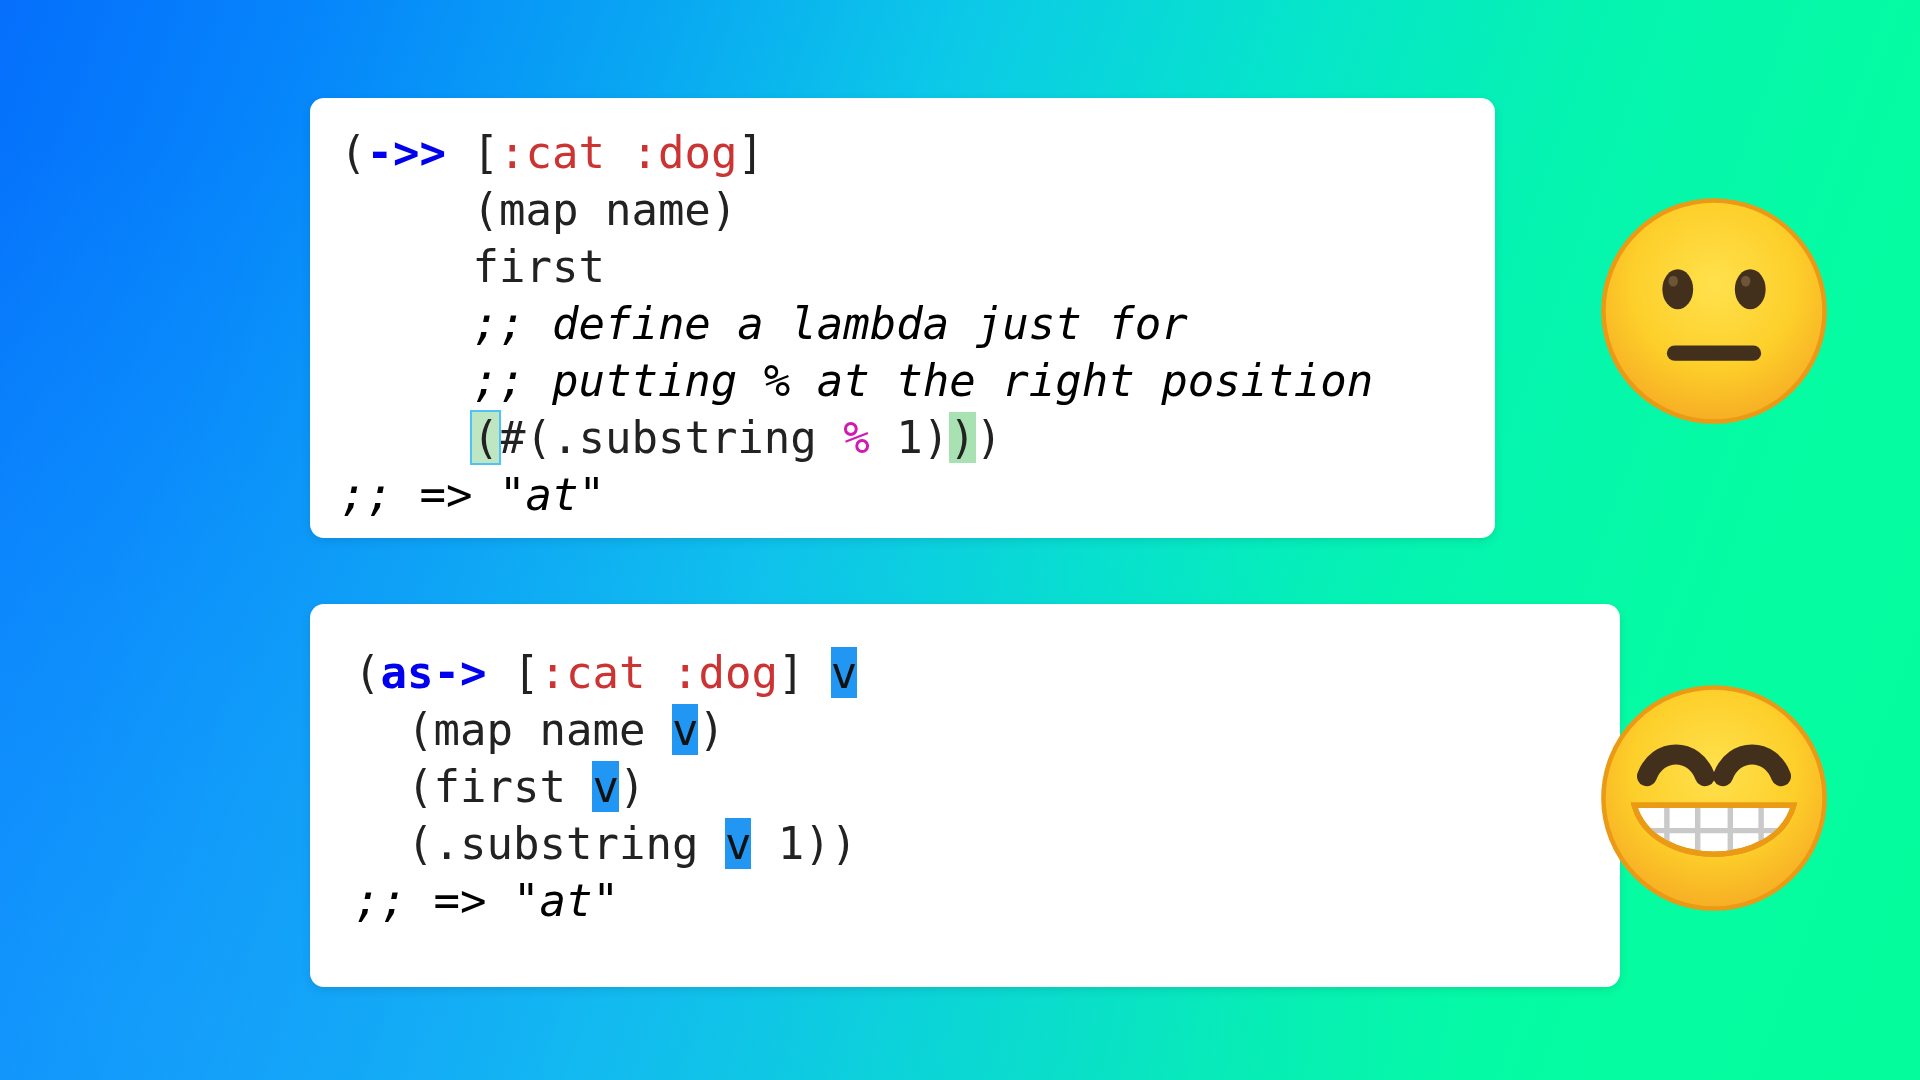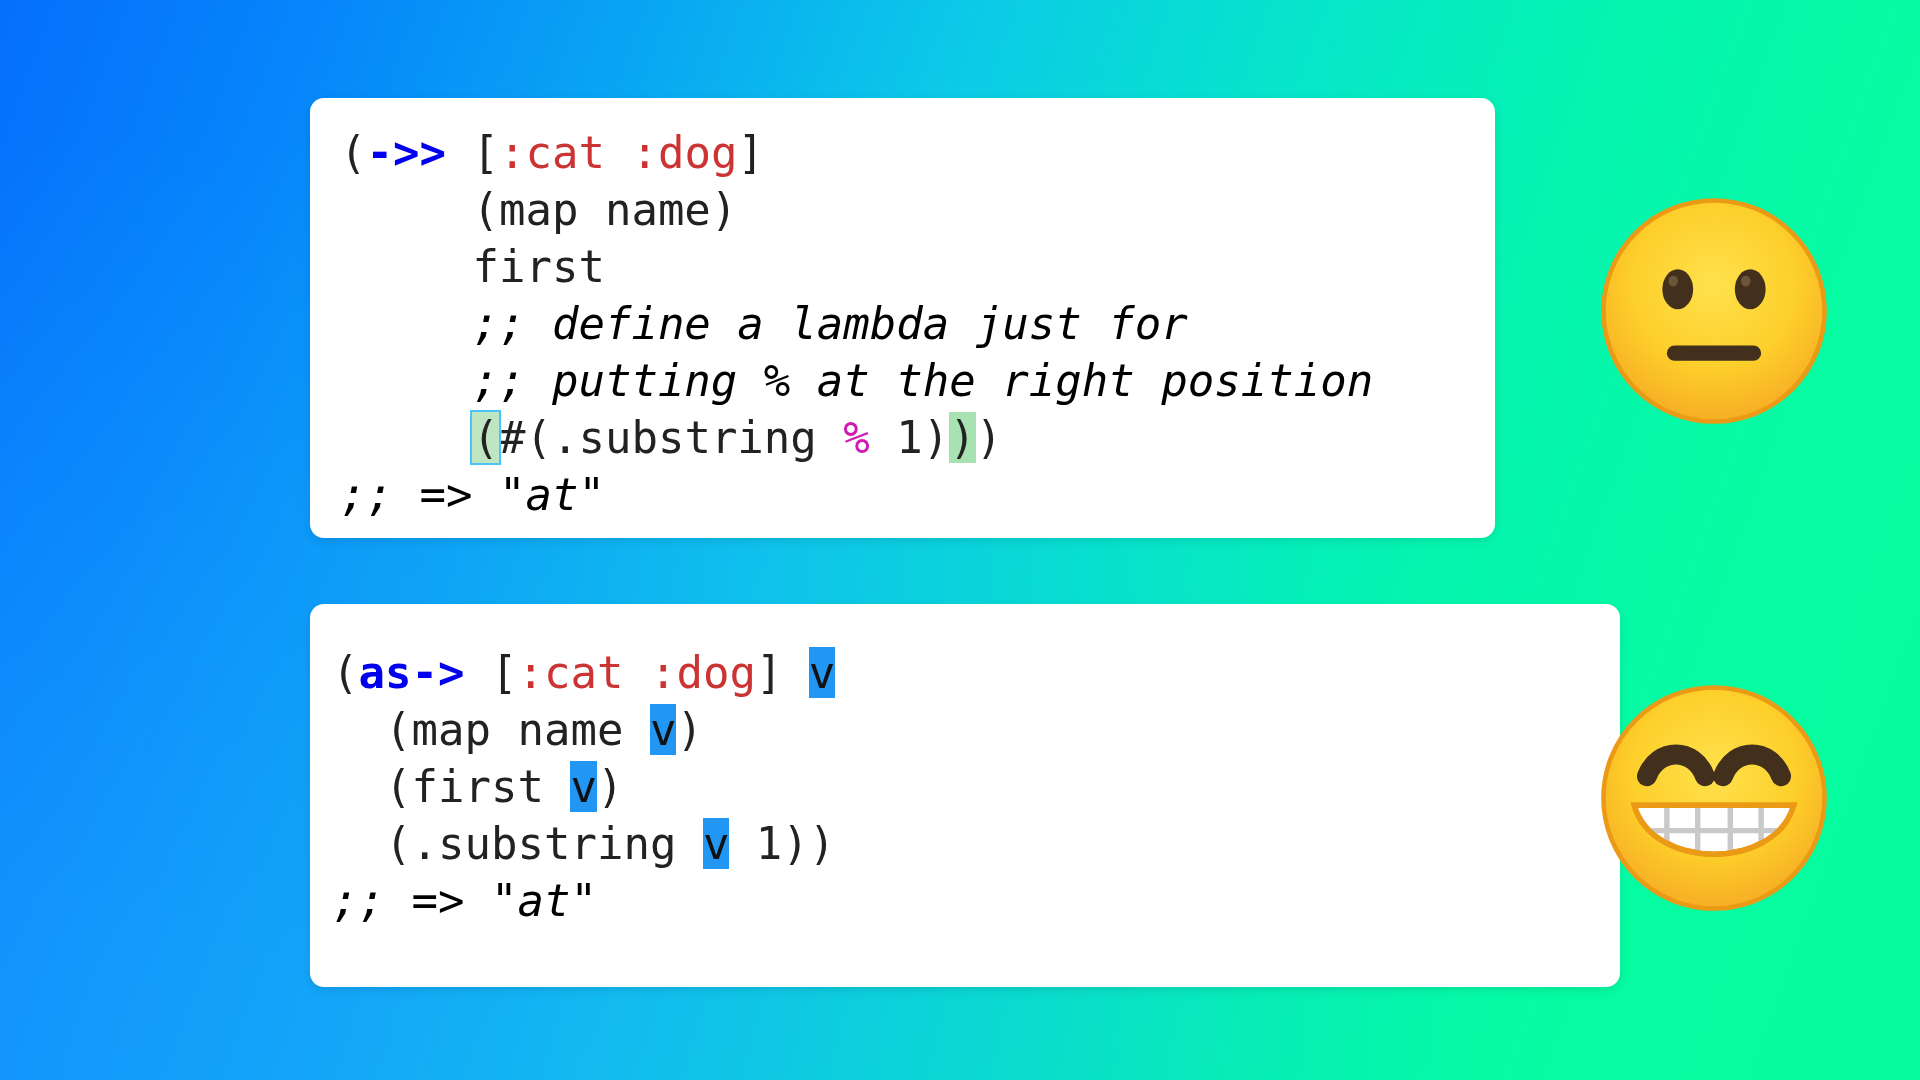--- a/index.html
+++ b/index.html
@@ -55,21 +55,21 @@
     width: 1185px;
     height: 440px;
     padding: 26px 26px 22px 30px;
   }
 
   #card-bottom {
     left: 310px;
     top: 604px;
     width: 1310px;
     height: 383px;
-    padding: 40px 30px 26px 22px;
+    padding: 40px 30px 26px 44px;
   }
 
   .code {
     font-family: "DejaVu Sans Mono", "Liberation Mono", monospace;
     font-size: 44px;
     line-height: 57px;
     color: #222222;
     white-space: pre;
     letter-spacing: 0px;
   }

